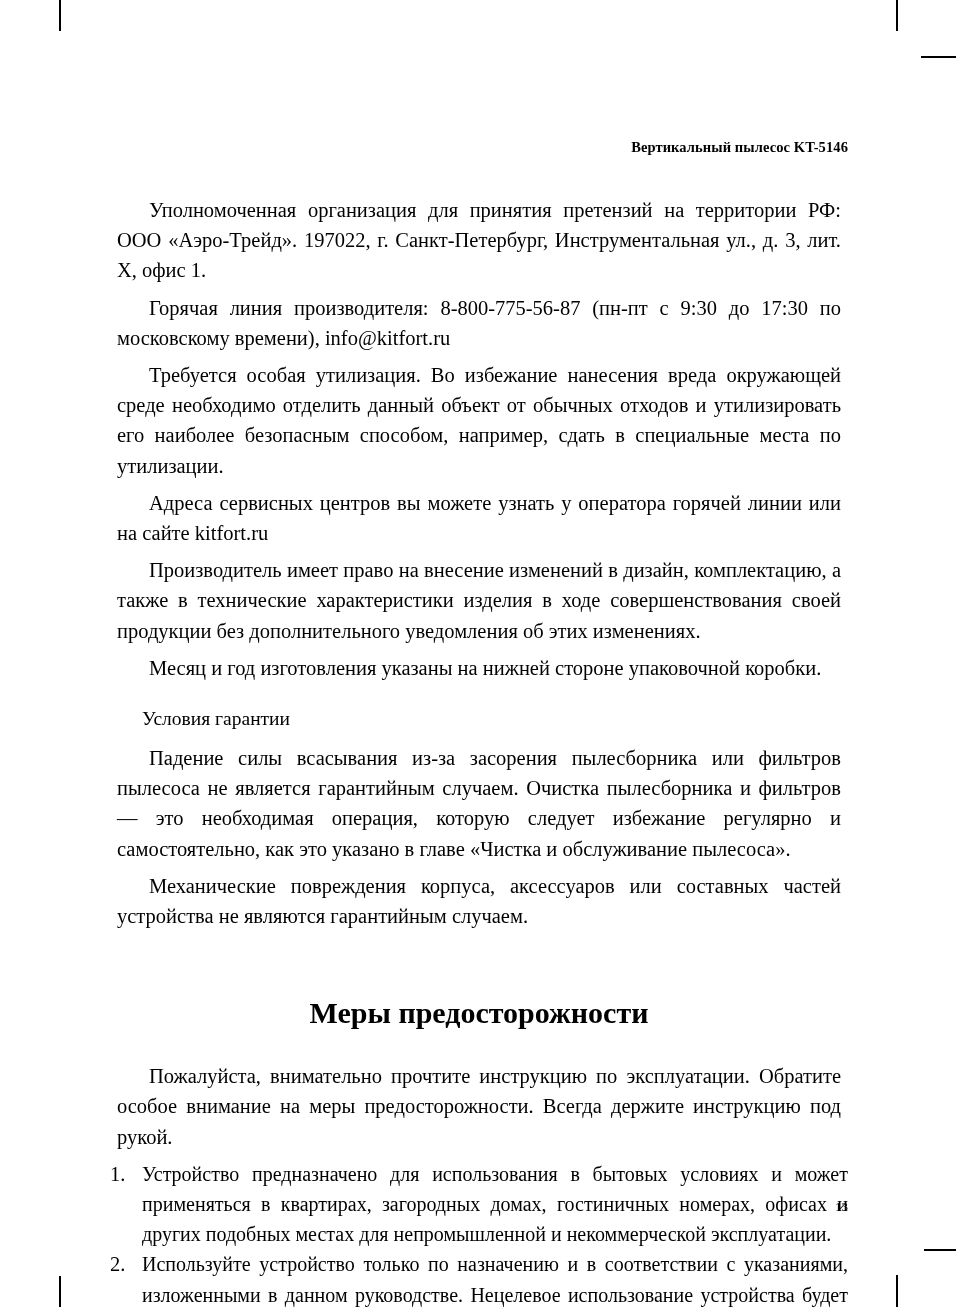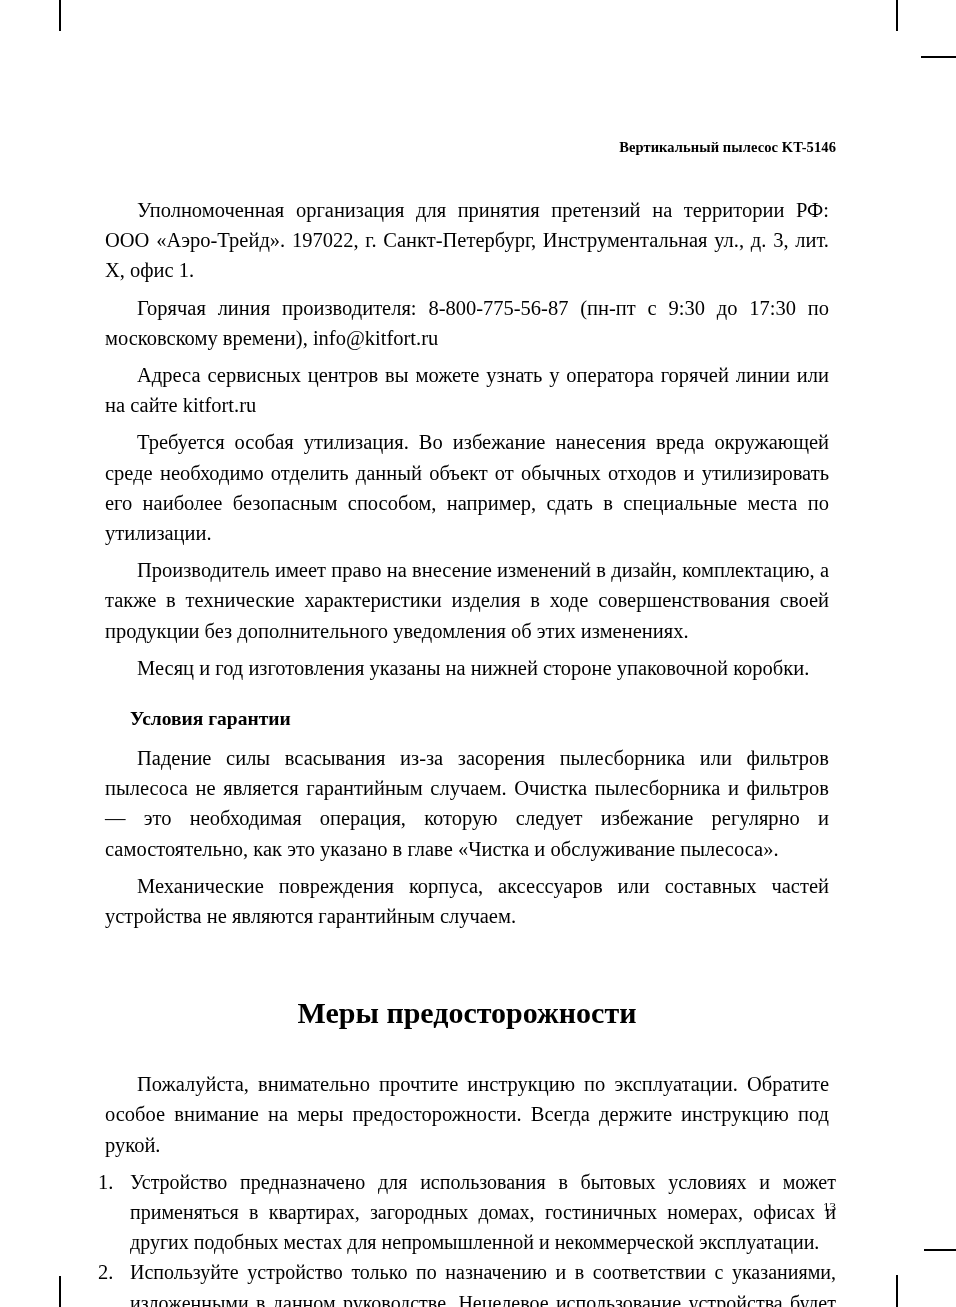--- a/index.html
+++ b/index.html
@@ -29,21 +29,21 @@
   .crop-tl-v { left: 59px;  top: 0px;     width: 2px;  height: 31px; }
   .crop-tr-v { left: 896px; top: 0px;     width: 2px;  height: 31px; }
   .crop-tr-h { left: 921px; top: 56px;    width: 35px; height: 2px;  }
   .crop-bl-v { left: 59px;  top: 1276px;  width: 2px;  height: 31px; }
   .crop-br-v { left: 896px; top: 1275px;  width: 2px;  height: 32px; }
   .crop-br-h { left: 924px; top: 1249px;  width: 32px; height: 2px;  }
 
   
   .content {
     position: absolute;
-    left: 98px;
+    left: 110px;
     top: 0;
     width: 738px;   
     height: 1307px;
   }
 
   .running-header {
     position: absolute;
     top: 139px;
     right: 0;
     font-size: 14.5px;
@@ -64,36 +64,36 @@
     font-size: 20.5px;
     line-height: 30.2px;
     text-align: justify;
     text-indent: 32px;
     hyphens: manual;
   }
 
   h3.subhead {
     margin: 22px 0 10px 0;
     font-size: 19.5px;
-    font-weight: bold;
+    font-weight: normal;
     text-indent: 32px;
     line-height: 28px;
   }
 
   h1.section-title {
     margin: 0;
     font-size: 30px;
     font-weight: bold;
     text-align: center;
     line-height: 40px;
   }
 
   .section-title-wrap {
     margin-top: 62px;
-    margin-bottom: 36px;
+    margin-bottom: 28px;
   }
 
   ol.numbered {
     margin: 0;
     padding: 0;
     list-style: none;
     counter-reset: item;
   }
   ol.numbered > li {
     position: relative;
@@ -136,22 +136,22 @@
   <div class="crop crop-br-h"></div>
 
   <div class="content">
 
     <div class="running-header">Вертикальный пылесос KT-5146</div>
 
     <div class="body-block">
 
       <p class="para">Уполномоченная организация для принятия претензий на территории РФ: ООО «Аэро-Трейд». 197022, г. Санкт-Петербург, Инструментальная ул., д. 3, лит. Х, офис 1.</p>
       <p class="para">Горячая линия производителя: 8-800-775-56-87 (пн-пт с 9:30 до 17:30 по московскому времени), info@kitfort.ru</p>
+      <p class="para">Требуется особая утилизация. Во избежание нанесения вреда окружающей среде необходимо отделить данный объект от обычных отходов и утилизировать его наиболее безопасным способом, например, сдать в специальные места по утилизации.</p>
       <p class="para">Адреса сервисных центров вы можете узнать у оператора горячей линии или на сайте kitfort.ru</p>
-      <p class="para">Требуется особая утилизация. Во избежание нанесения вреда окружающей среде необходимо отделить данный объект от обычных отходов и утилизировать его наиболее безопасным способом, например, сдать в специальные места по утилизации.</p>
       <p class="para">Производитель имеет право на внесение изменений в дизайн, комплектацию, а также в технические характеристики изделия в ходе совершенствования своей продукции без дополнительного уведомления об этих изменениях.</p>
       <p class="para">Месяц и год изготовления указаны на нижней стороне упаковочной коробки.</p>
 
       <h3 class="subhead">Условия гарантии</h3>
 
       <p class="para">Падение силы всасывания из-за засорения пылесборника или фильтров пылесоса не является гарантийным случаем. Очистка пылесборника и фильтров — это необходимая операция, которую следует избежание регулярно и самостоятельно, как это указано в главе «Чистка и обслуживание пылесоса».</p>
       <p class="para">Механические повреждения корпуса, аксессуаров или составных частей устройства не являются гарантийным случаем.</p>
 
       <div class="section-title-wrap">
         <h1 class="section-title">Меры предосторожности</h1>

